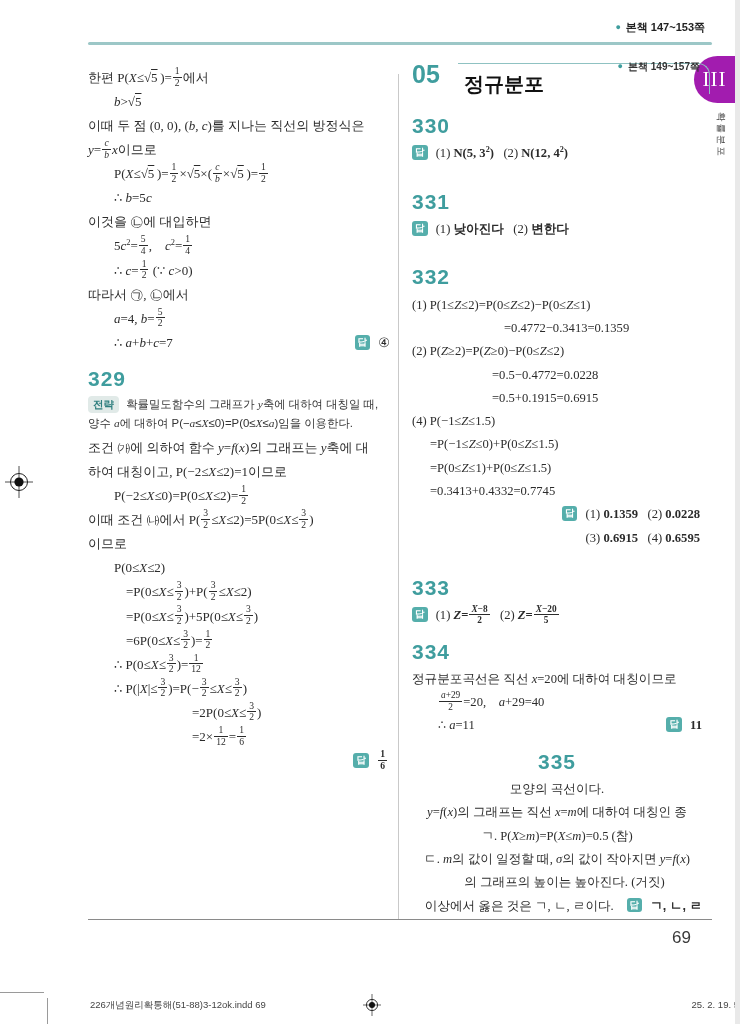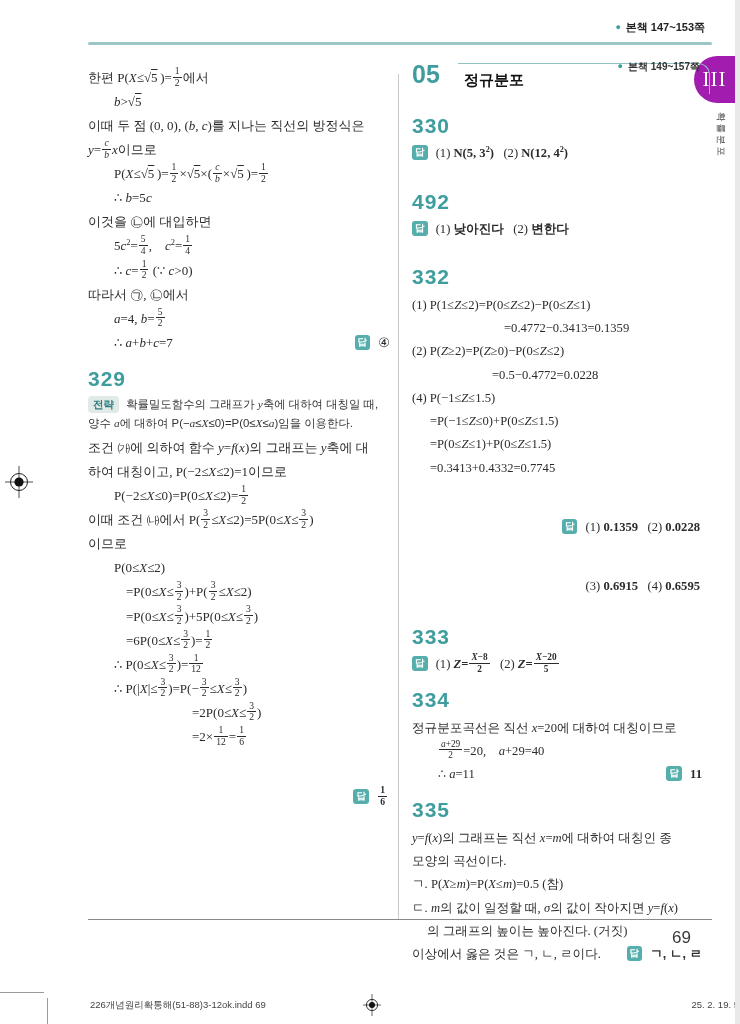--- a/index.html
+++ b/index.html
@@ -21,21 +21,21 @@
   
   .line{min-height:23px;line-height:1.85;font-size:13px;}
   .col-right .line{font-size:12.6px;}
   .t1{padding-left:26px;}
   .t2{padding-left:38px;}
   .t3{padding-left:104px;}
   .t4{padding-left:80px;}
   .t5{padding-left:92px;}
   .t2r{padding-left:18px;}
   .hang{padding-left:15px;}
-  .ansline{text-align:right;padding-right:2px;margin-top:36px;}
+  .ansline{text-align:right;padding-right:2px;}
   .ansr{float:right;}
   i{font-style:italic;font-family:"Liberation Serif","DejaVu Serif",serif;}
   b{font-weight:bold;}
   b.g, .g{font-family:"Liberation Sans","DejaVu Sans",sans-serif;font-weight:bold;}
   sup{font-size:0.65em;}
   .ov{text-decoration:overline;}
   .fr{display:inline-flex;flex-direction:column;vertical-align:middle;text-align:center;
       line-height:1.1;font-size:0.74em;position:relative;top:-2px;margin:0 1px;}
   .fr span{display:block;padding:0 2px;}
   .fr .d{border-top:1px solid #2b2b2b;}
@@ -54,21 +54,21 @@
                   font-size:10.5px;padding:0px 5px;border-radius:4px;margin-right:4px;}
 
   
   .sec-head{position:relative;height:42px;margin-bottom:4px;text-align:right;}
   .sec-arc{position:absolute;left:46px;right:-8px;top:3px;height:30px;
            border-top:1.5px solid #8fc2c2;border-right:1.5px solid #8fc2c2;
            border-radius:0 12px 0 0;}
   .sec-num{position:absolute;left:0;top:0;font-family:"Liberation Sans","DejaVu Sans",sans-serif;
            font-weight:bold;font-size:25px;color:#3f9d9e;}
   .sec-title{position:absolute;left:52px;top:11px;font-family:"Liberation Sans","DejaVu Sans",sans-serif;
-             font-weight:bold;font-size:15px;color:#111;}
+             font-weight:bold;font-size:20px;color:#111;}
   .sec-ref{position:absolute;right:2px;top:0;font-family:"Liberation Sans","DejaVu Sans",sans-serif;
            font-size:10px;font-weight:bold;color:#333;}
 
   
   .tab{position:absolute;right:0;top:56px;width:41px;height:47px;background:#a21caf;
        border-radius:24px 0 0 24px;color:#fff;text-align:center;line-height:47px;
        font-family:"Liberation Serif","DejaVu Serif",serif;font-size:21px;letter-spacing:1px;}
   .tab-label{position:absolute;right:8px;top:112px;writing-mode:vertical-rl;text-orientation:sideways;
              font-family:"Liberation Sans","DejaVu Sans",sans-serif;font-size:9.5px;color:#444;
              letter-spacing:2px;}
@@ -225,33 +225,34 @@
     </div>
 
     <div class="prob">
       <div class="prob-num">330</div>
       <div>
           <div class="line t0"><span class="badge">답</span> (1) <b>N(5, 3<sup>2</sup>)</b> &nbsp;&nbsp;(2) <b>N(12, 4<sup>2</sup>)</b></div>
         </div>
     </div>
 
     <div class="prob" style="margin-top:22px;">
-      <div class="prob-num">492</div>
+      <div class="prob-num">331</div>
       <div>
           <div class="line t0"><span class="badge">답</span> (1) <b class="g">낮아진다</b> &nbsp;&nbsp;(2) <b class="g">변한다</b></div>
         </div>
     </div>
 
     <div class="prob" style="margin-top:22px;">
       <div class="prob-num">332</div>
       <div>
           <div class="line t0">(1) P(1≤<i>Z</i>≤2)=P(0≤<i>Z</i>≤2)−P(0≤<i>Z</i>≤1)</div>
           <div class="line t5">=0.4772−0.3413=0.1359</div>
           <div class="line t0">(2) P(<i>Z</i>≥2)=P(<i>Z</i>≥0)−P(0≤<i>Z</i>≤2)</div>
           <div class="line t4">=0.5−0.4772=0.0228</div>
+          <div class="line t4">=0.5+0.1915=0.6915</div>
           <div class="line t0">(4) P(−1≤<i>Z</i>≤1.5)</div>
           <div class="line t2r">=P(−1≤<i>Z</i>≤0)+P(0≤<i>Z</i>≤1.5)</div>
           <div class="line t2r">=P(0≤<i>Z</i>≤1)+P(0≤<i>Z</i>≤1.5)</div>
           <div class="line t2r">=0.3413+0.4332=0.7745</div>
           <div class="line ansline"><span class="badge">답</span> (1) <b>0.1359</b> &nbsp;&nbsp;(2) <b>0.0228</b></div>
           <div class="line ansline">(3) <b>0.6915</b> &nbsp;&nbsp;(4) <b>0.6595</b></div>
         </div>
     </div>
 
     <div class="prob" style="margin-top:24px;">
@@ -272,25 +273,25 @@
       <div>
           <div class="line t0">정규분포곡선은 직선 <i>x</i>=20에 대하여 대칭이므로</div>
           <div class="line t1"><span class="fr">
               <span><i>a</i>+29</span>
               <span class="d">2</span>
             </span>=20,&nbsp;&nbsp;&nbsp;&nbsp;<i>a</i>+29=40</div>
           <div class="line t1">∴ <i>a</i>=11<span class="ansr"><span class="badge">답</span> <b>11</b></span></div>
         </div>
     </div>
 
-    <div class="prob" style="">
+    <div class="prob" style="text-align:center;">
       <div class="prob-num">335</div>
       <div>
+          <div class="line t0">모양의 곡선이다.</div>
           <div class="line t0"><i>y</i>=<i>f</i>(<i>x</i>)의 그래프는 직선 <i>x</i>=<i>m</i>에 대하여 대칭인 종</div>
-          <div class="line t0">모양의 곡선이다.</div>
           <div class="line t0">ㄱ. P(<i>X</i>≥<i>m</i>)=P(<i>X</i>≤<i>m</i>)=0.5 (참)</div>
           <div class="line t0">ㄷ. <i>m</i>의 값이 일정할 때, <i>σ</i>의 값이 작아지면 <i>y</i>=<i>f</i>(<i>x</i>)</div>
           <div class="line hang">의 그래프의 높이는 높아진다. (거짓)</div>
           <div class="line t0">이상에서 옳은 것은 ㄱ, ㄴ, ㄹ이다.<span class="ansr"><span class="badge">답</span> <b class="g">ㄱ, ㄴ, ㄹ</b></span></div>
         </div>
     </div>
   </div>
 
   <div class="bottom-rule"></div>
   <div class="pageno">69</div>

